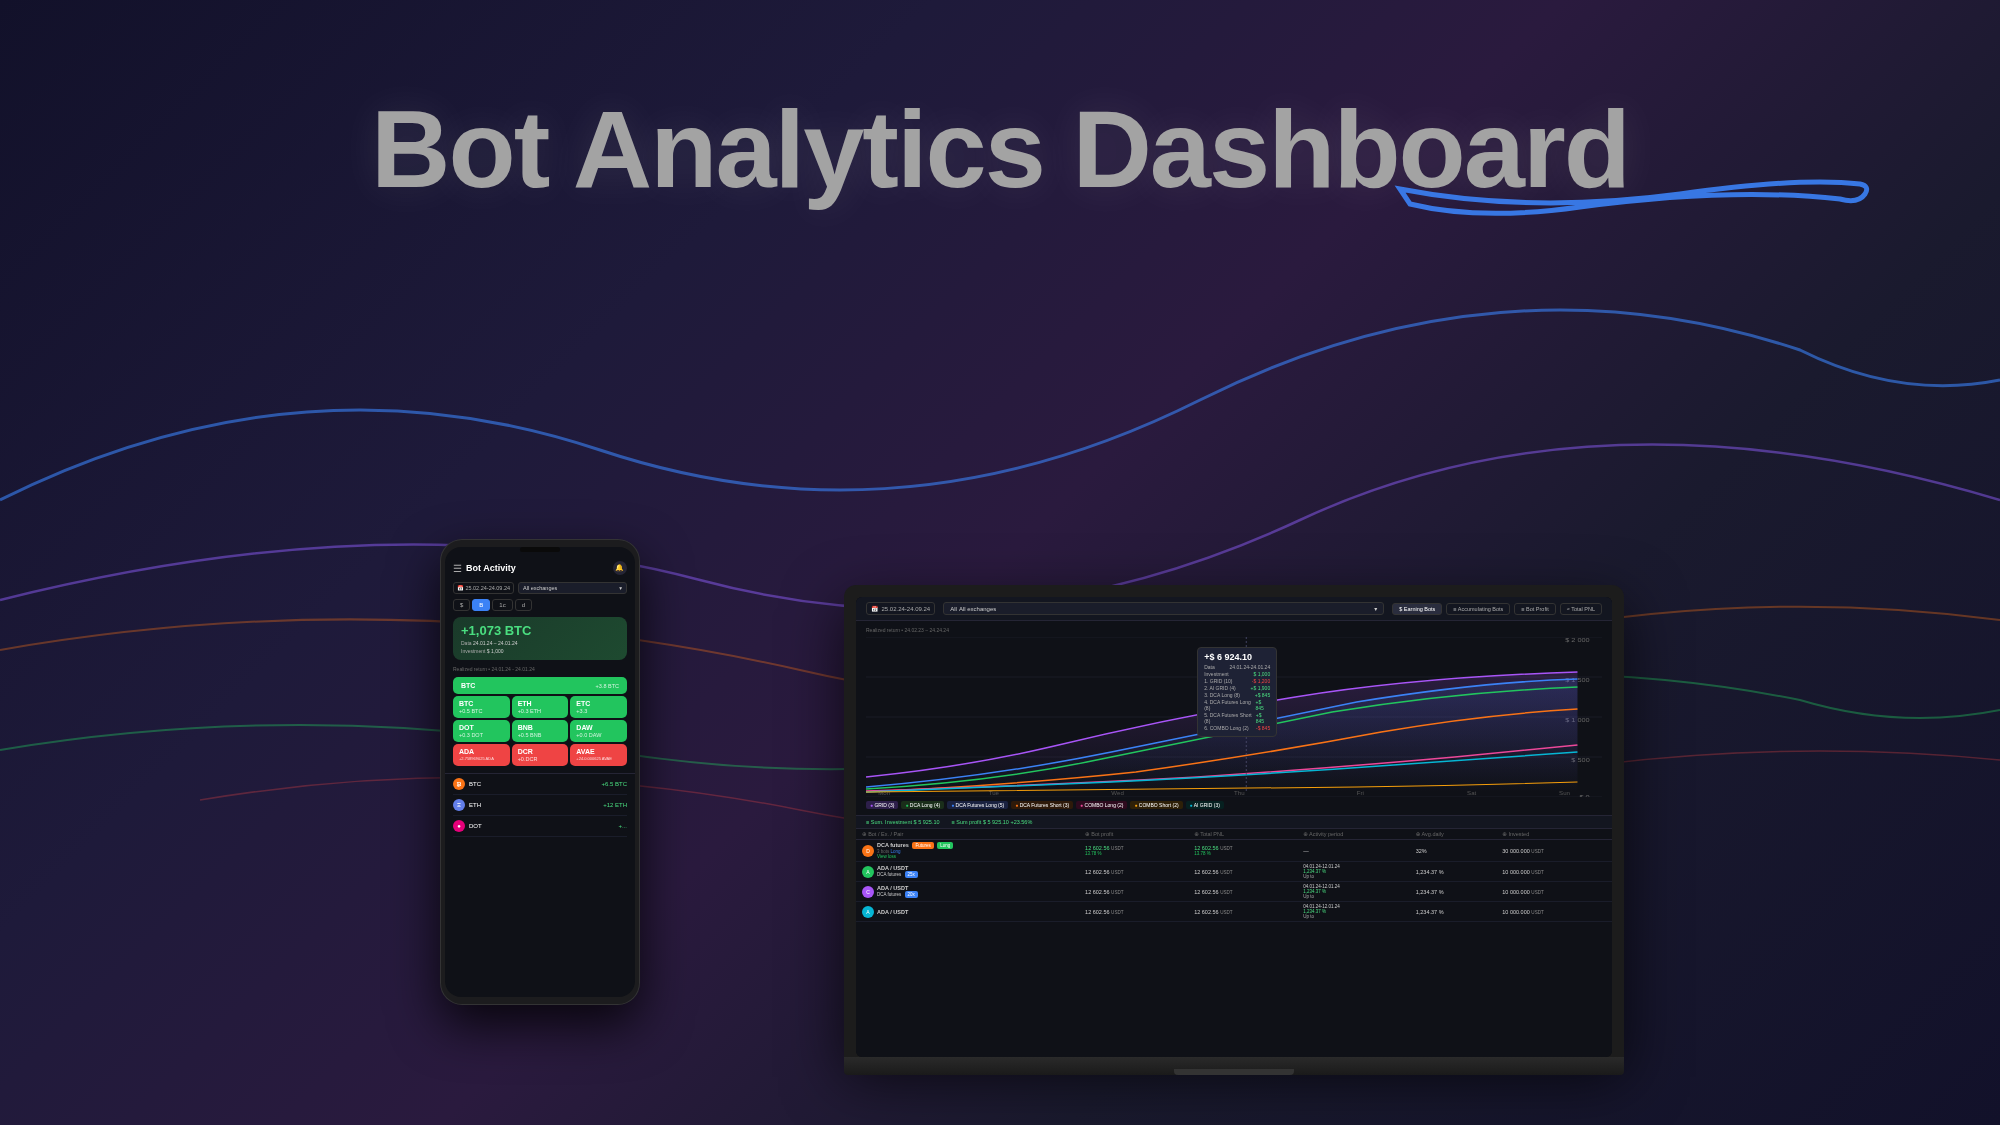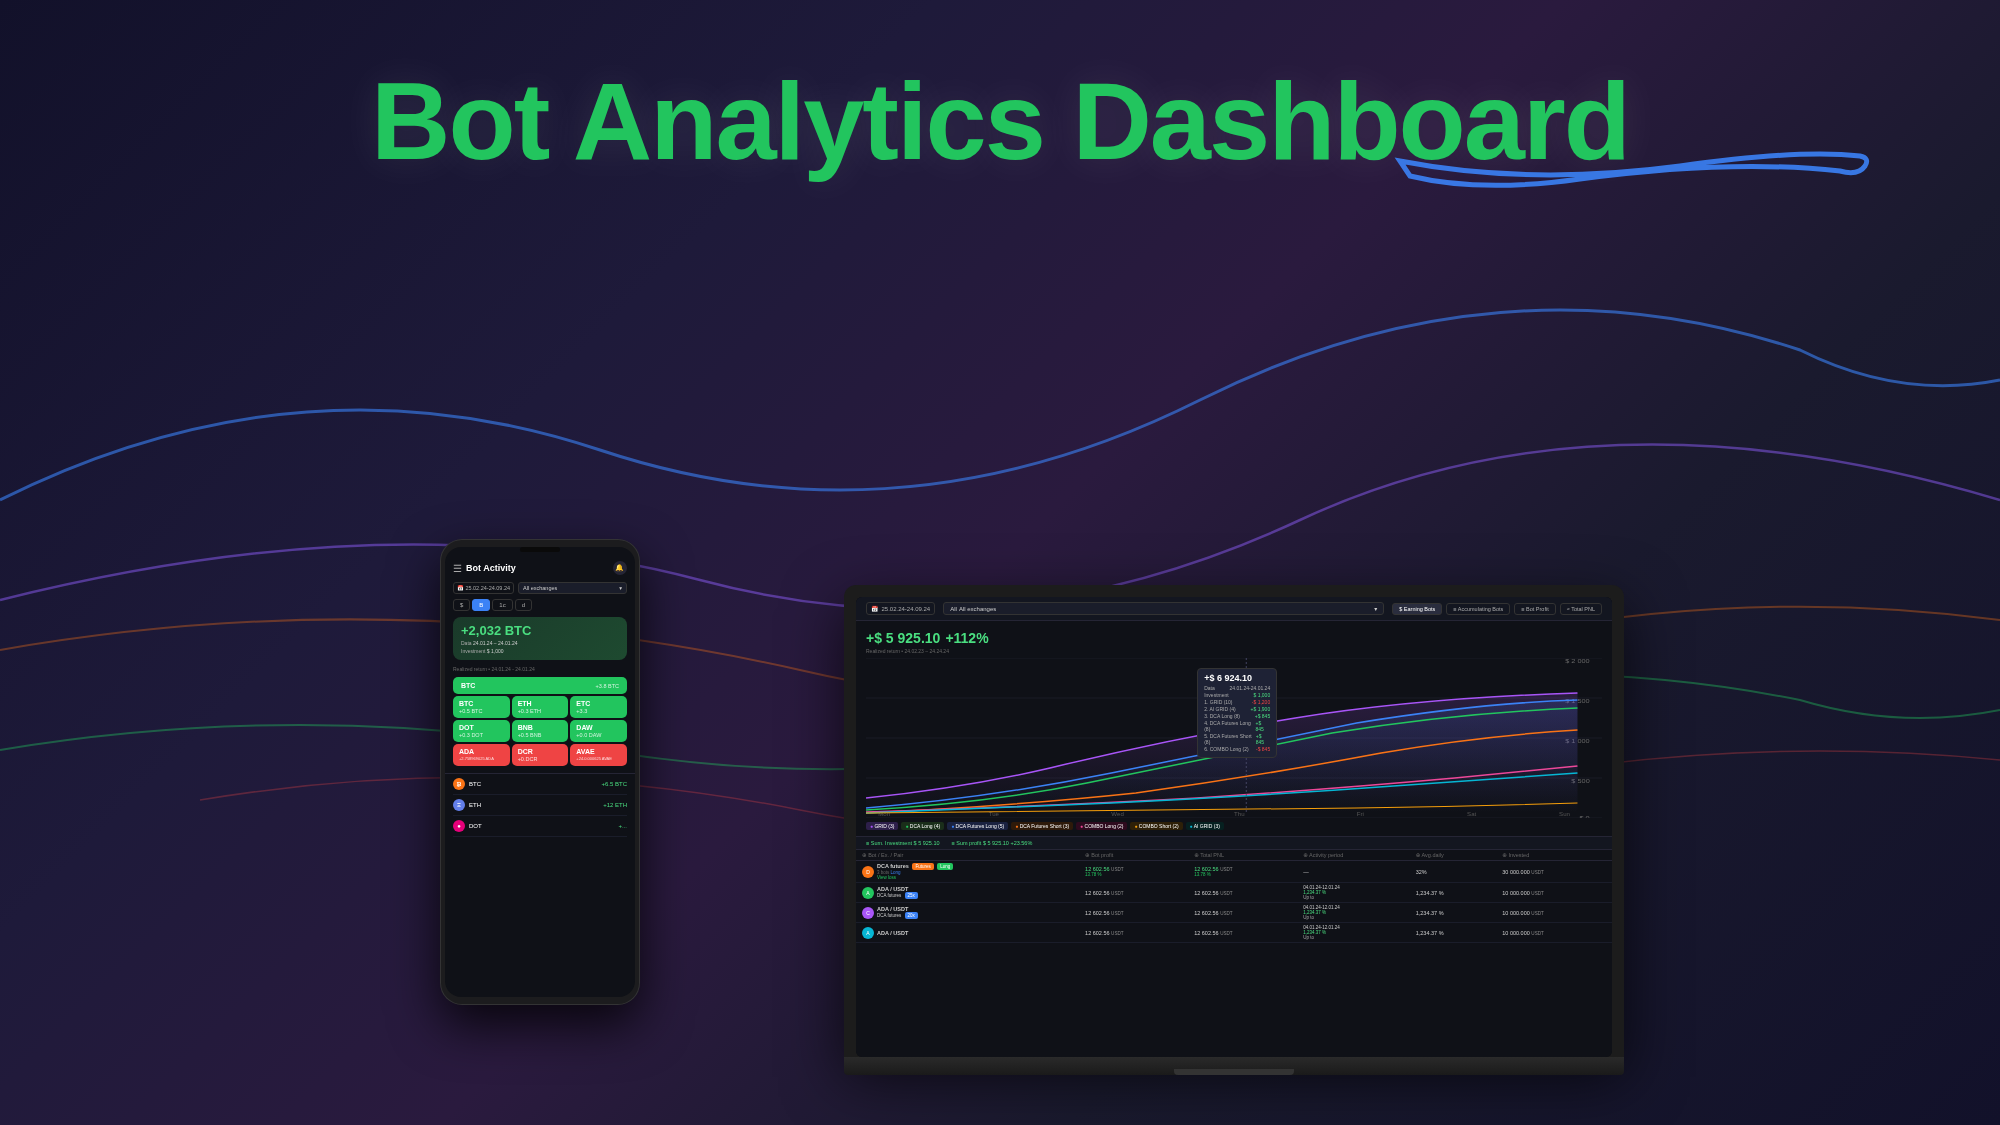--- a/index.html
+++ b/index.html
@@ -39,24 +39,25 @@
       top: 60px;
       left: 0;
       right: 0;
       text-align: center;
       z-index: 10;
     }
 
     .main-title {
       font-size: 110px;
       font-weight: 900;
-      color: #22c55e;
+      color: #a3a3a3;
       letter-spacing: -2px;
       line-height: 1.1;
       text-shadow: 0 0 40px rgba(255,255,255,0.1);
+      margin-top: 28px;
     }
 
     
     .title-decoration {
       position: absolute;
       bottom: -20px;
       right: 120px;
       width: 500px;
       height: 80px;
     }
@@ -551,24 +552,20 @@
             <div class="dash-tab">
               <span>≡ Bot Profit</span>
             </div>
             <div class="dash-tab">
               <span>≈ Total PNL</span>
             </div>
           </div>
         </div>
 
         <div class="dash-chart-area">
-          <div class="dash-profit">
-            <span>+$ 5 925.10</span>
-            <span>+112%</span>
-          </div>
           <div class="dash-subtitle">Realized return • 24.02.23 – 24.24.24</div>
 
           <div class="chart-wrapper">
             <svg width="100%" height="100%" viewBox="0 0 600 160" preserveAspectRatio="none">
 
               <line x1="0" y1="0" x2="600" y2="0" stroke="#252535" stroke-width="0.5"></line>
               <line x1="0" y1="40" x2="600" y2="40" stroke="#252535" stroke-width="0.5"></line>
               <line x1="0" y1="80" x2="600" y2="80" stroke="#252535" stroke-width="0.5"></line>
               <line x1="0" y1="120" x2="600" y2="120" stroke="#252535" stroke-width="0.5"></line>
               <line x1="0" y1="160" x2="600" y2="160" stroke="#252535" stroke-width="0.5"></line>
@@ -808,21 +805,21 @@
       </div>
 
       <div class="phone-time-tabs">
         <div class="p-time-tab">$</div>
         <div class="p-time-tab active">B</div>
         <div class="p-time-tab">1c</div>
         <div class="p-time-tab">d</div>
       </div>
 
       <div class="phone-profit-card">
-        <div class="phone-profit-val">+2,032 BTC</div>
+        <div class="phone-profit-val">+1,073 BTC</div>
         <div class="phone-profit-meta">
           Data <span>24.01.24 – 24.01.24</span>
         </div>
         <div class="phone-profit-meta">
           Investment <span>$ 1,000</span>
         </div>
       </div>
 
       <div style="padding:2px 8px;font-size:5px;color:#666">
         Realized return • 24.01.24 - 24.01.24

